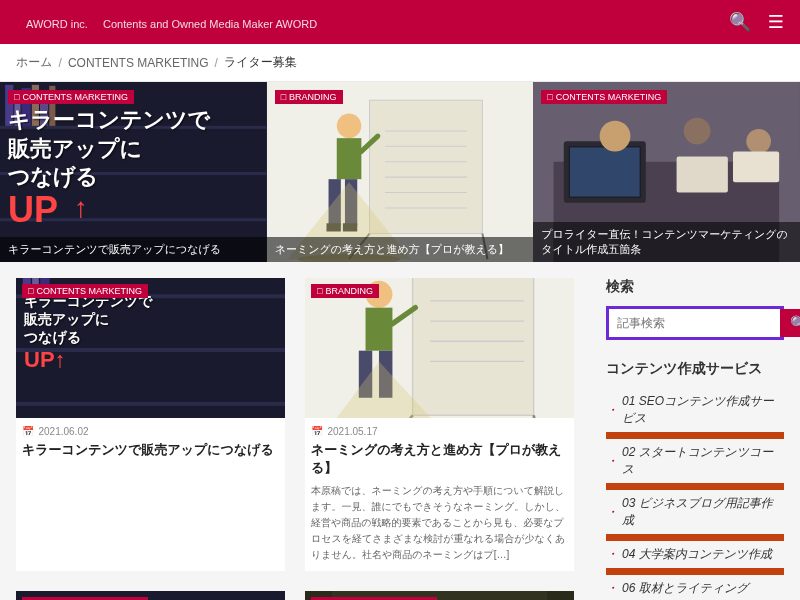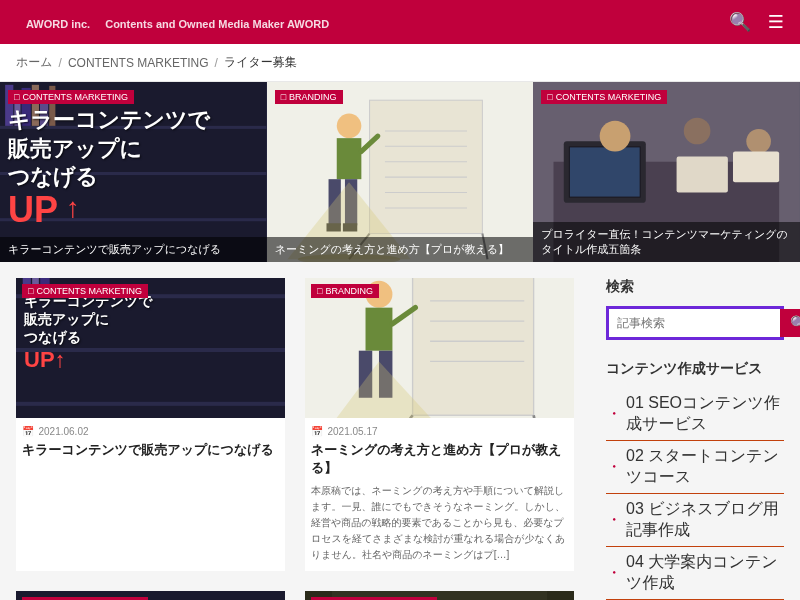--- a/index.html
+++ b/index.html
@@ -14,21 +14,21 @@
       padding: 0 16px;
       justify-content: space-between;
     }
     .header-logo {
       color: #fff;
       font-weight: bold;
       font-size: 18px;
     }
     .header-logo span {
       font-size: 11px;
-      font-weight: bold;
+      font-weight: normal;
       margin-left: 10px;
       color: rgba(255,255,255,0.85);
     }
     .header-icons {
       display: flex;
       gap: 16px;
       align-items: center;
     }
     .header-icon {
       color: #fff;
@@ -247,26 +247,27 @@
       cursor: pointer;
       font-size: 14px;
     }
 
     .service-list {
       list-style: none;
       padding: 0;
     }
     .service-list li {
       padding: 5px 0;
-      font-size: 16px;
+      font-size: 12px;
       color: #333;
-      border-bottom: 1px solid #c2410c;
+      border-bottom: 7px solid #c2410c;
       display: flex;
       align-items: center;
       gap: 4px;
+      font-style: italic;
     }
     .service-list li::before {
       content: '・';
       color: #c0003c;
     }
 
     
     .badge-icon { font-size: 9px; }
     .bottom-post-thumb {
       position: relative;
@@ -328,21 +329,21 @@
           </svg>
         </div>
         <div class="category-badge">
           <span class="badge-icon">□</span>
           <span>CONTENTS MARKETING</span>
         </div>
         <div class="hero-overlay">
           <div class="hero-text">キラーコンテンツで</div>
           <div class="hero-text">販売アップに</div>
           <div class="hero-text">つなげる</div>
-          <div style="display:flex;align-items:flex-start;gap:8px;">
+          <div style="display:flex;align-items:flex-start;gap:16px;">
             <span class="up-text">UP</span>
             <span class="up-arrow">↑</span>
           </div>
         </div>
         <div class="featured-caption">キラーコンテンツで販売アップにつなげる</div>
       </div>
 
       <div class="featured-item item2">
         <div class="img-placeholder">
           <svg width="100%" height="100%" viewBox="0 0 260 180" preserveAspectRatio="xMidYMid slice" xmlns="http://www.w3.org/2000/svg">

